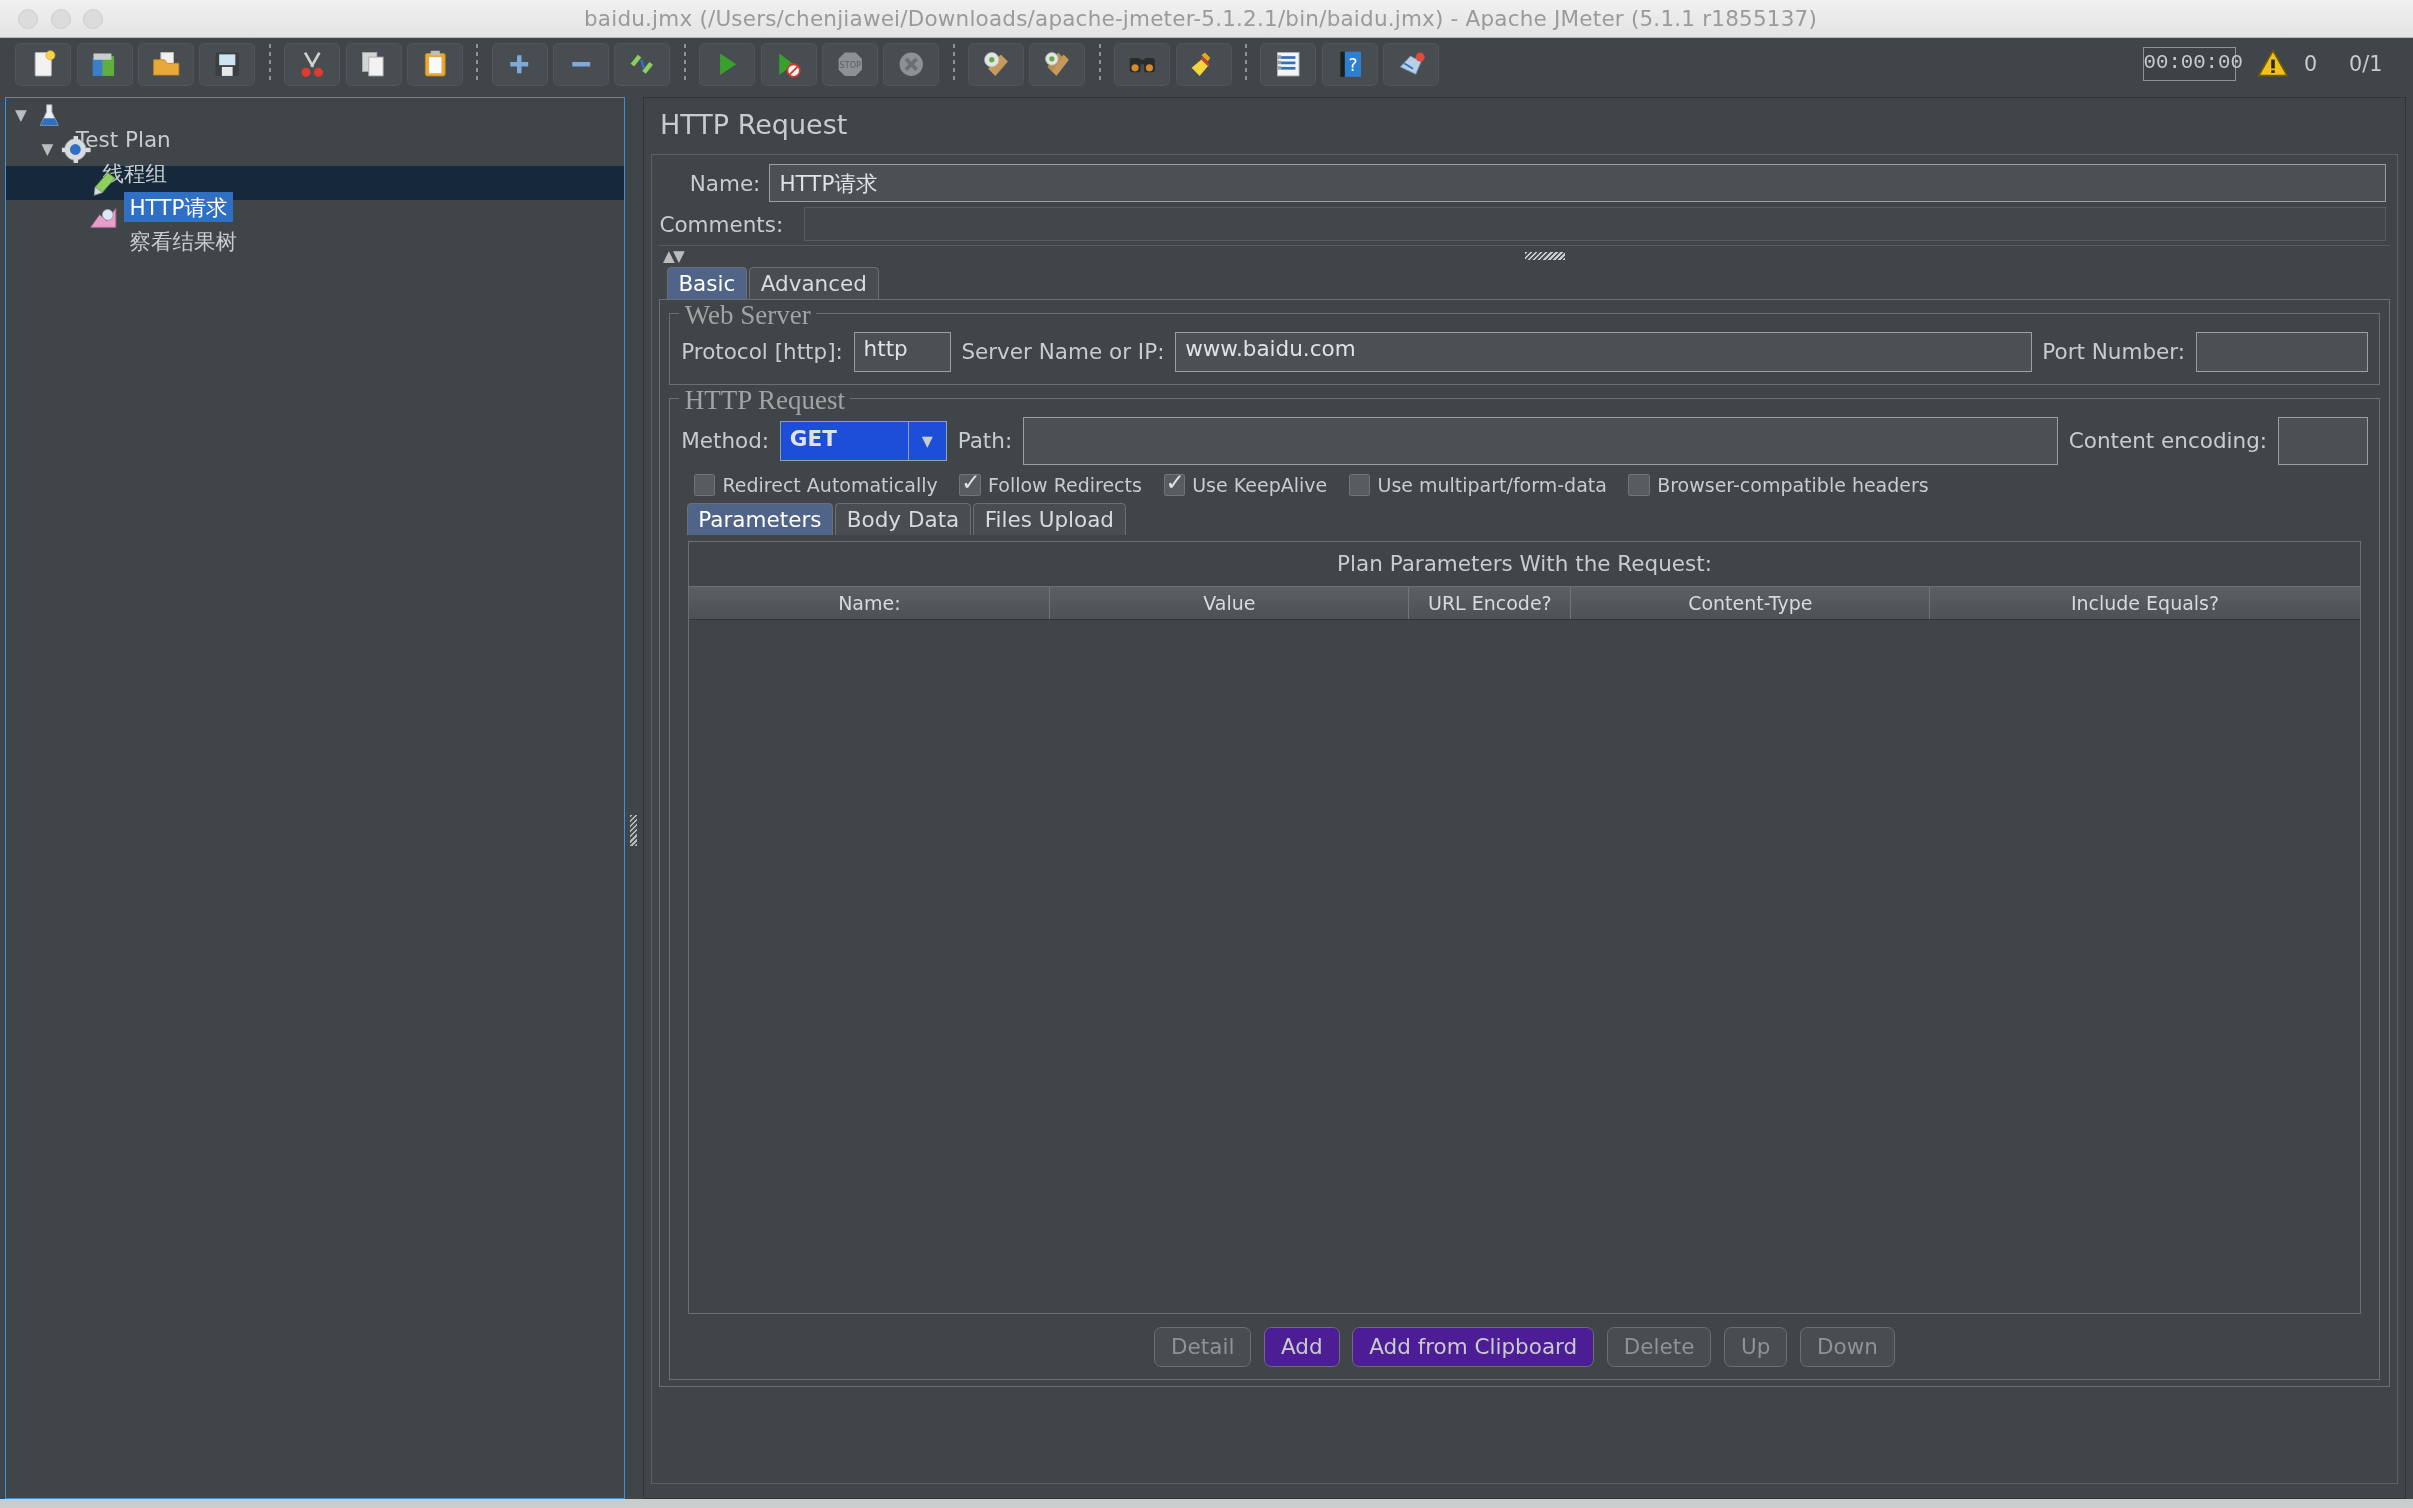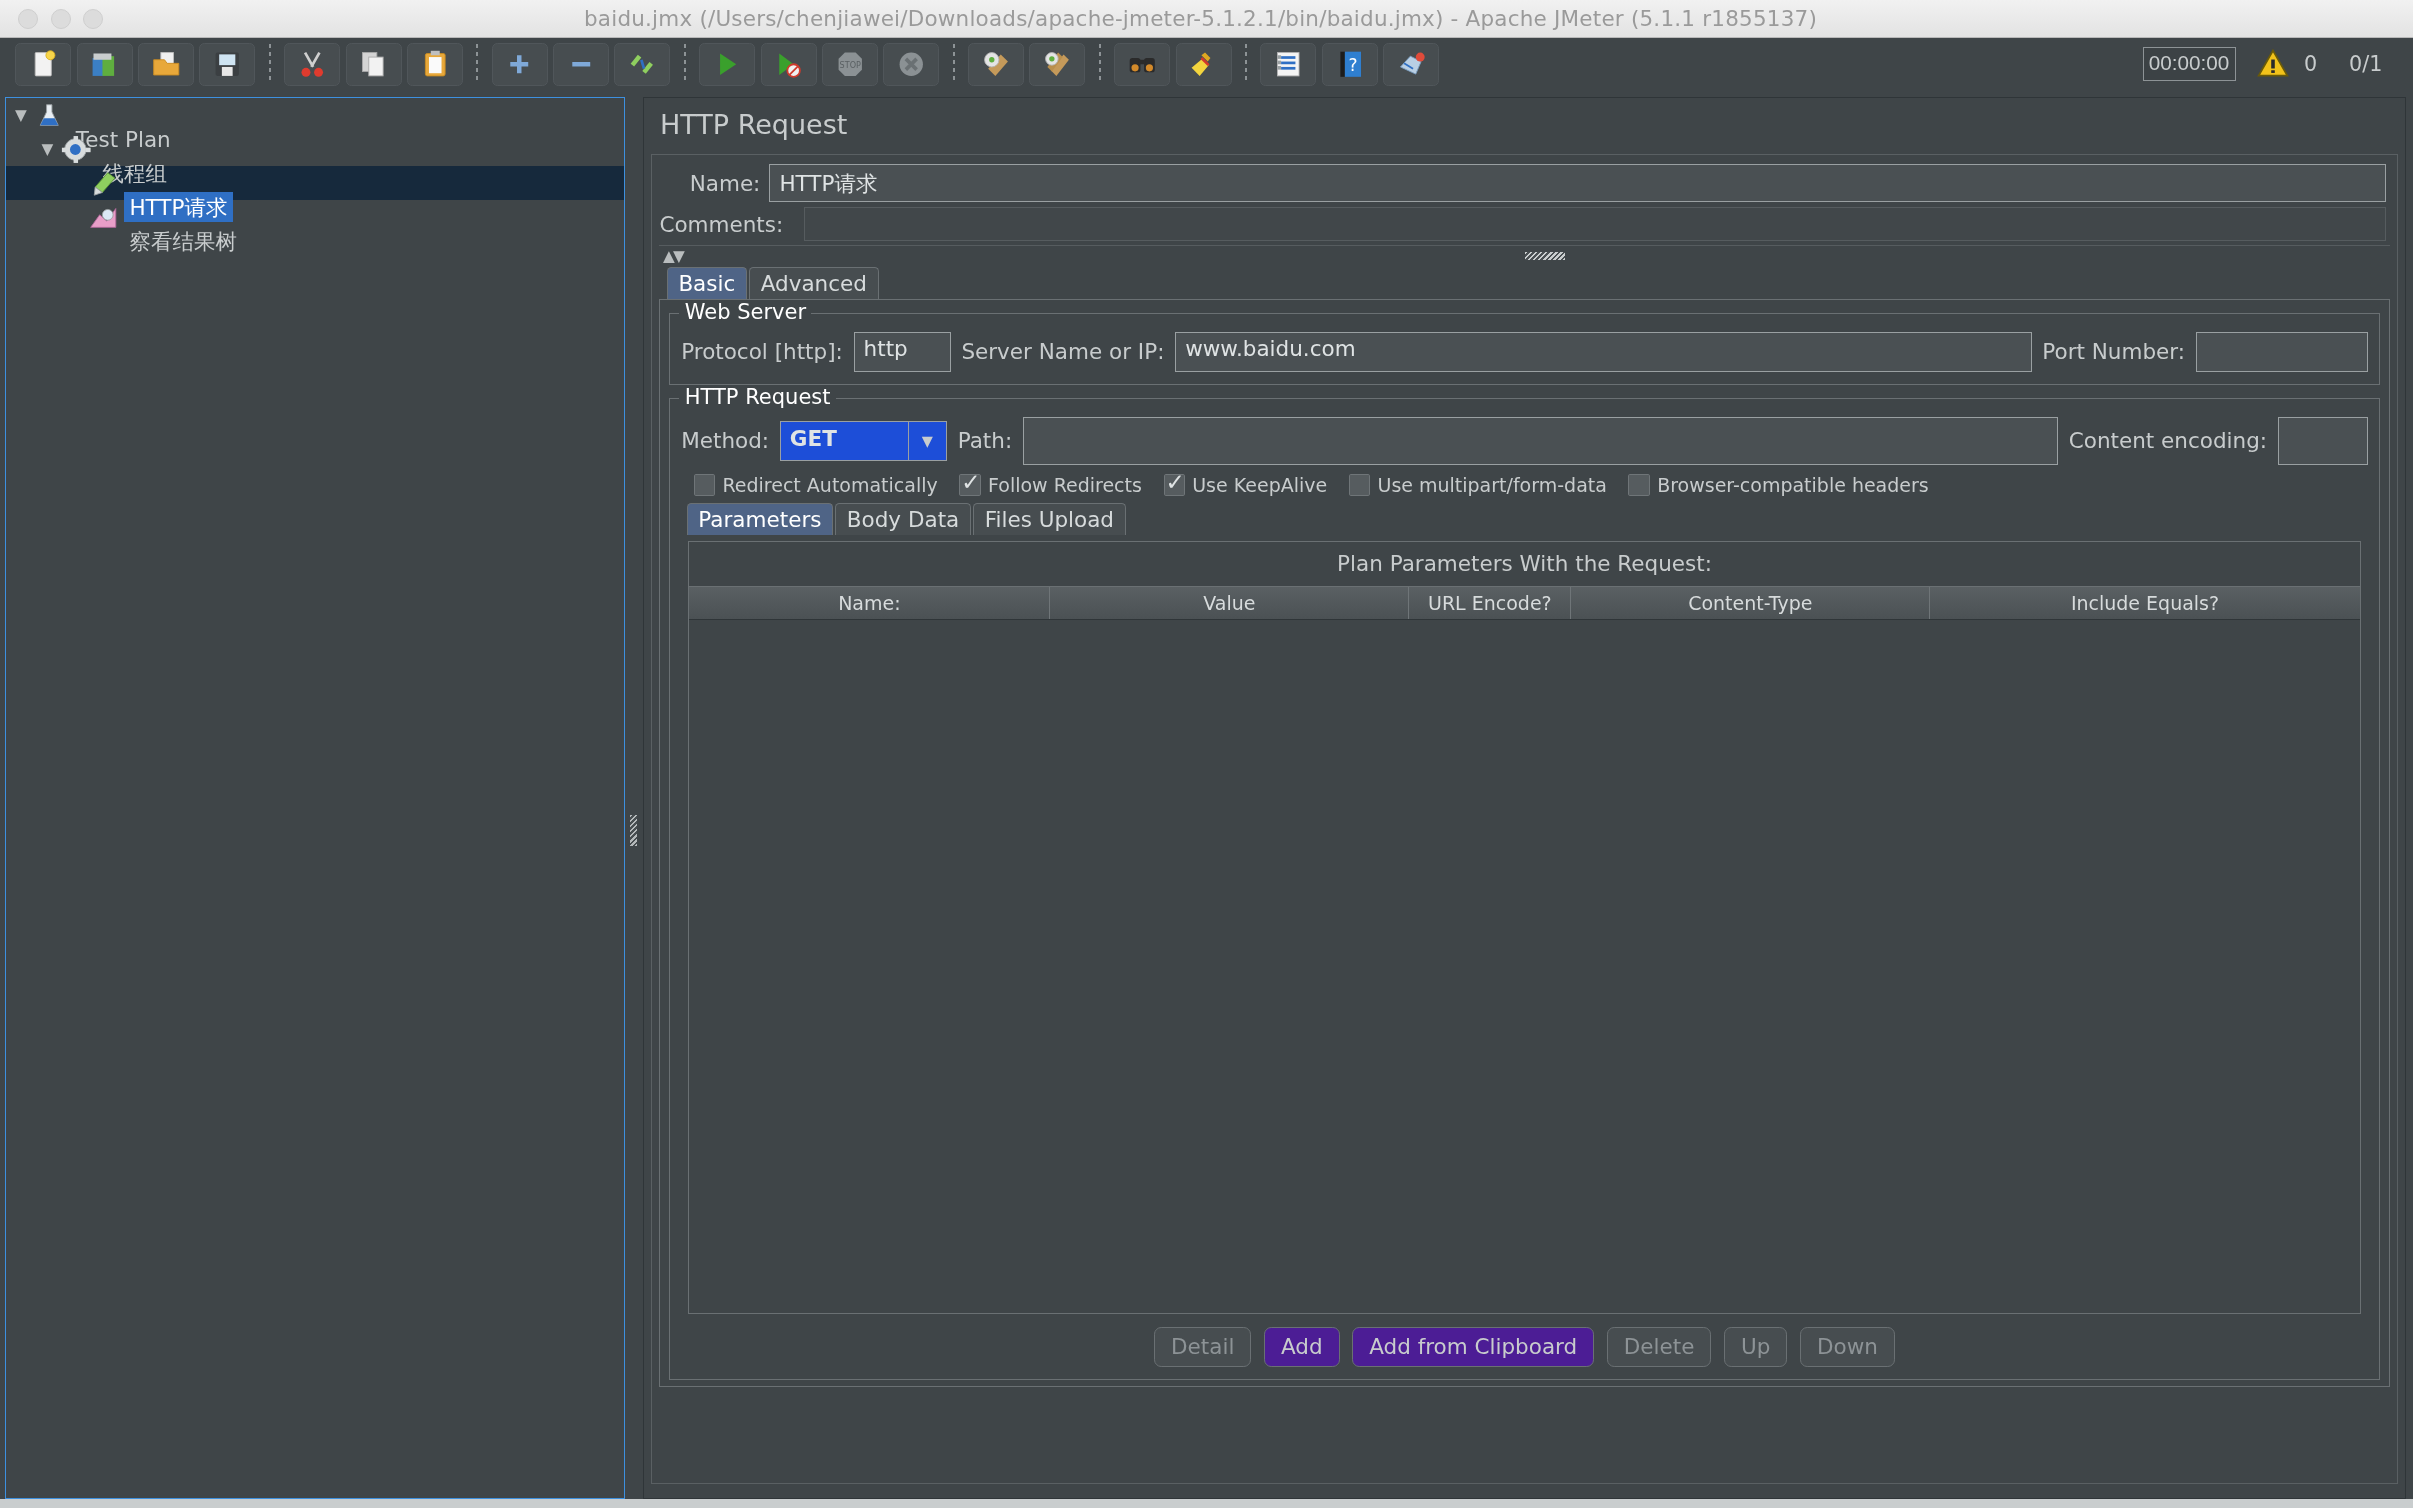--- a/index.html
+++ b/index.html
@@ -40,21 +40,21 @@
   }
   .tb-sep {
     width: 1.8px; height: 40px; margin: 0 10.8px;
     background: repeating-linear-gradient(to bottom, #8d9396 0 3.6px, transparent 3.6px 8px);
   }
   .tb-spacer { flex: 1; }
   .timer {
     width: 93px; height: 34px; margin-left: 22px;
     background: #3c4245; border: 1.8px solid #8d9396;
     color: #c8cccd; font-size: 20.7px; line-height: 30.5px; text-align: center;
-    font-family: Liberation Sans, sans-serif;
+    font-family: Liberation Mono, monospace;
   }
   .warncount { color: #c8cccd; font-size: 20.7px; margin-left: 14.4px; }
   .runcount  { color: #c8cccd; font-size: 20.7px; margin-left: 32px; margin-right: 18px;}
 
   
   .tree-pane {
     position: absolute; left: 4.5px; top: 97px; width: 620px; height: 1402px;
     background: #3f4548; border: 1.8px solid #3d90df;
     overflow: hidden;
   }
@@ -131,21 +131,21 @@
 
   .tabbody {
     margin: 0 7.2px; border: 0.9px solid #6a7073; border-top: 0.9px solid #6a7073;
     background: #3f4548;
   }
 
   
   .group { position: relative; margin: 12.6px 9px 5.4px; border: 0.9px solid #6a7073; padding: 18px 10.8px 12.6px; }
   .group > .gtitle {
     position: absolute; top: -13.5px; left: 9px; background: #3f4548;
-    padding: 0 5.4px; color: #ffffff; font-size: 21px;
+    padding: 0 5.4px; color: #a3a3a3; font-size: 27px; font-family: Liberation Serif, serif;
   }
   .row { display: flex; align-items: center; gap: 10.8px; }
 
   .combo {
     display: flex; align-items: stretch; background: #1d4ed8;
     border: 0.9px solid #9aa0a2; height: 40px; width: 167px; font-weight: bold;
   }
   .combo .val { flex: 1; color: #dfe3e4; font-size: 21.5px; padding: 4.5px 9px; }
   .combo .arrow {
     width: 38px; border-left: 0.9px solid #9aa0a2; color: #c8cccd;

